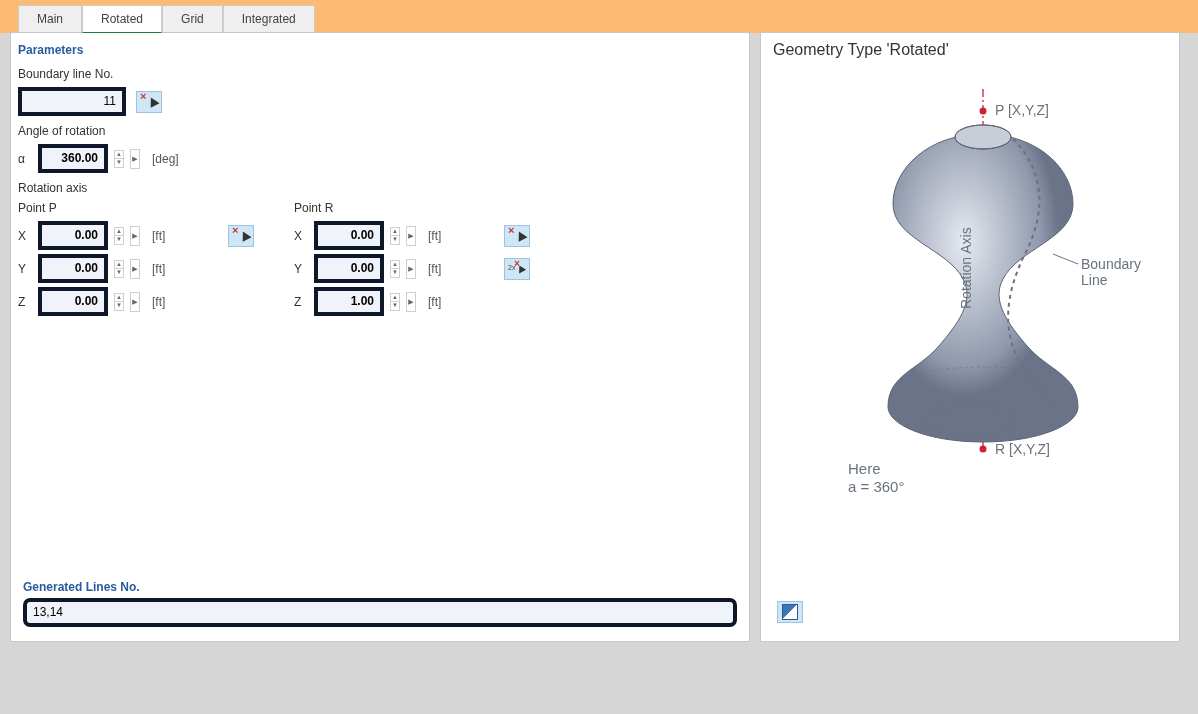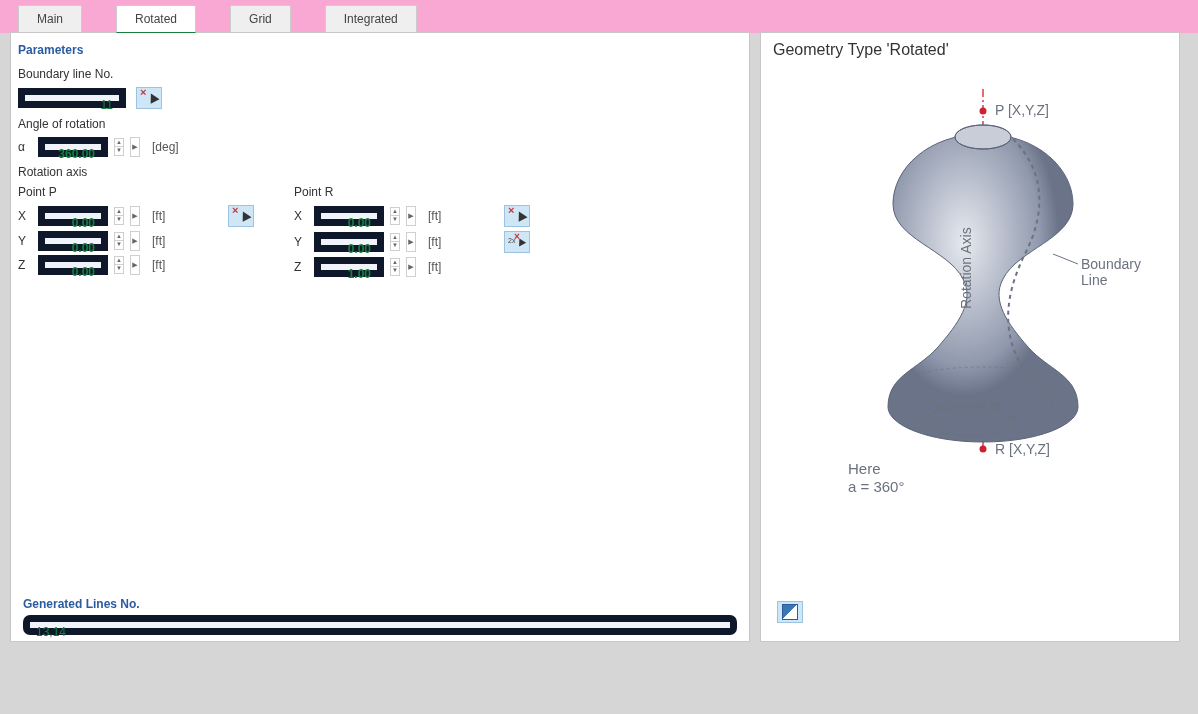--- a/index.html
+++ b/index.html
@@ -10,22 +10,21 @@
     font-size: 12px;
     background: #d6d6d6;
     color: #333;
     width: 1198px;
     height: 714px;
     overflow: hidden;
   }
   .tabs {
     display: flex;
     padding: 5px 0 0 18px;
-    background: #f9a8d4;
-    gap: 34px;
+    background: #fdba74;
   }
   .tab {
     padding: 6px 18px;
     border: 1px solid #ccc;
     border-bottom: none;
     background: #efefef;
     margin-right: 0;
     cursor: pointer;
     color: #444;
   }
@@ -69,26 +68,26 @@
     margin: 8px 0 6px 0;
   }
   .row {
     display: flex;
     align-items: center;
     gap: 6px;
     margin-bottom: 4px;
   }
   .input {
     background: #f0f3f9;
-    border: 7px solid #0f172a;
-    height: 20px;
+    border: 4px solid #0f172a;
+    height: 29px;
     line-height: 20px;
     text-align: right;
     padding: 0 6px;
-    color: #15803d;
+    color: #000000;
   }
   .input.w110 { width: 108px; }
   .input.w70 { width: 70px; font-weight: bold; }
   .input.w700 { width: 714px; border-radius: 7px; }
   .spin {
     width: 10px;
     height: 20px;
     display: flex;
     flex-direction: column;
     justify-content: center;
@@ -186,21 +185,21 @@
   }
   .small-label { width: 14px; color: #333; }
   .axes-cols {
     display: flex;
     gap: 40px;
   }
   .col { }
   .gen-panel {
     position: absolute;
     left: 12px;
-    bottom: 6px;
+    bottom: 14px;
     width: 726px;
   }
   .gen-title {
     color: #2a5ba0;
     font-weight: bold;
     margin-bottom: 4px;
   }
   .right-title {
     color: #333;
     font-size: 16px;

